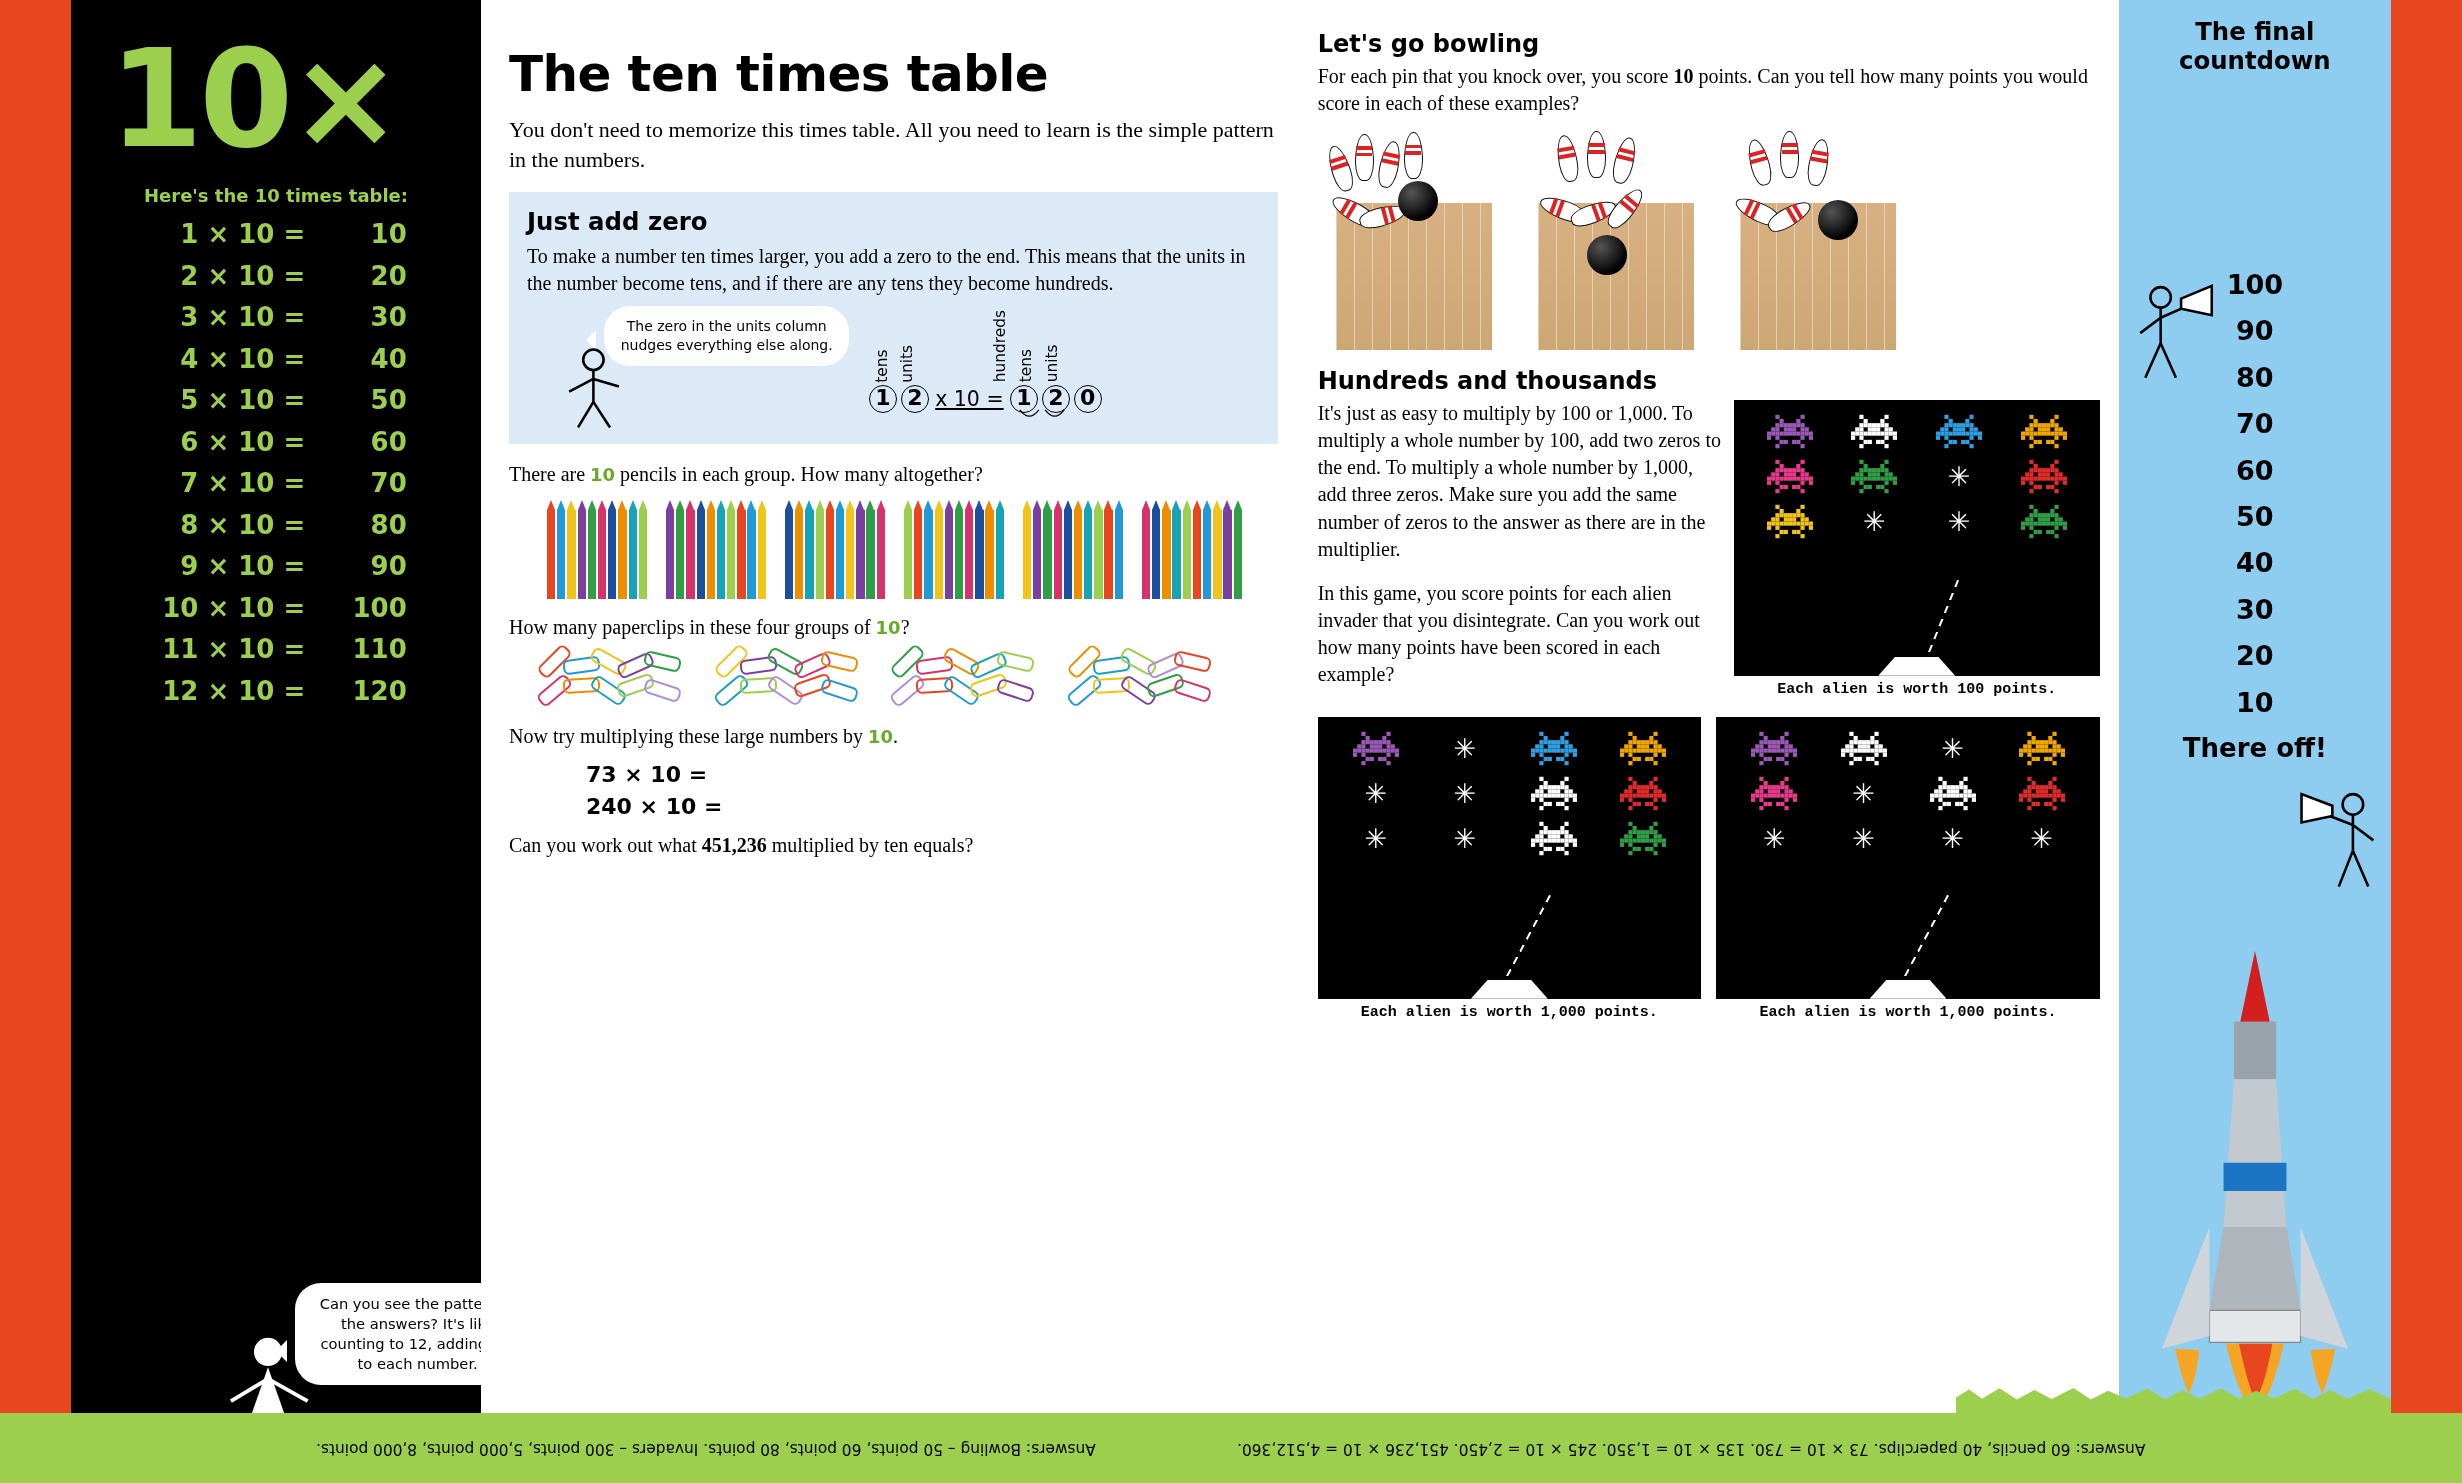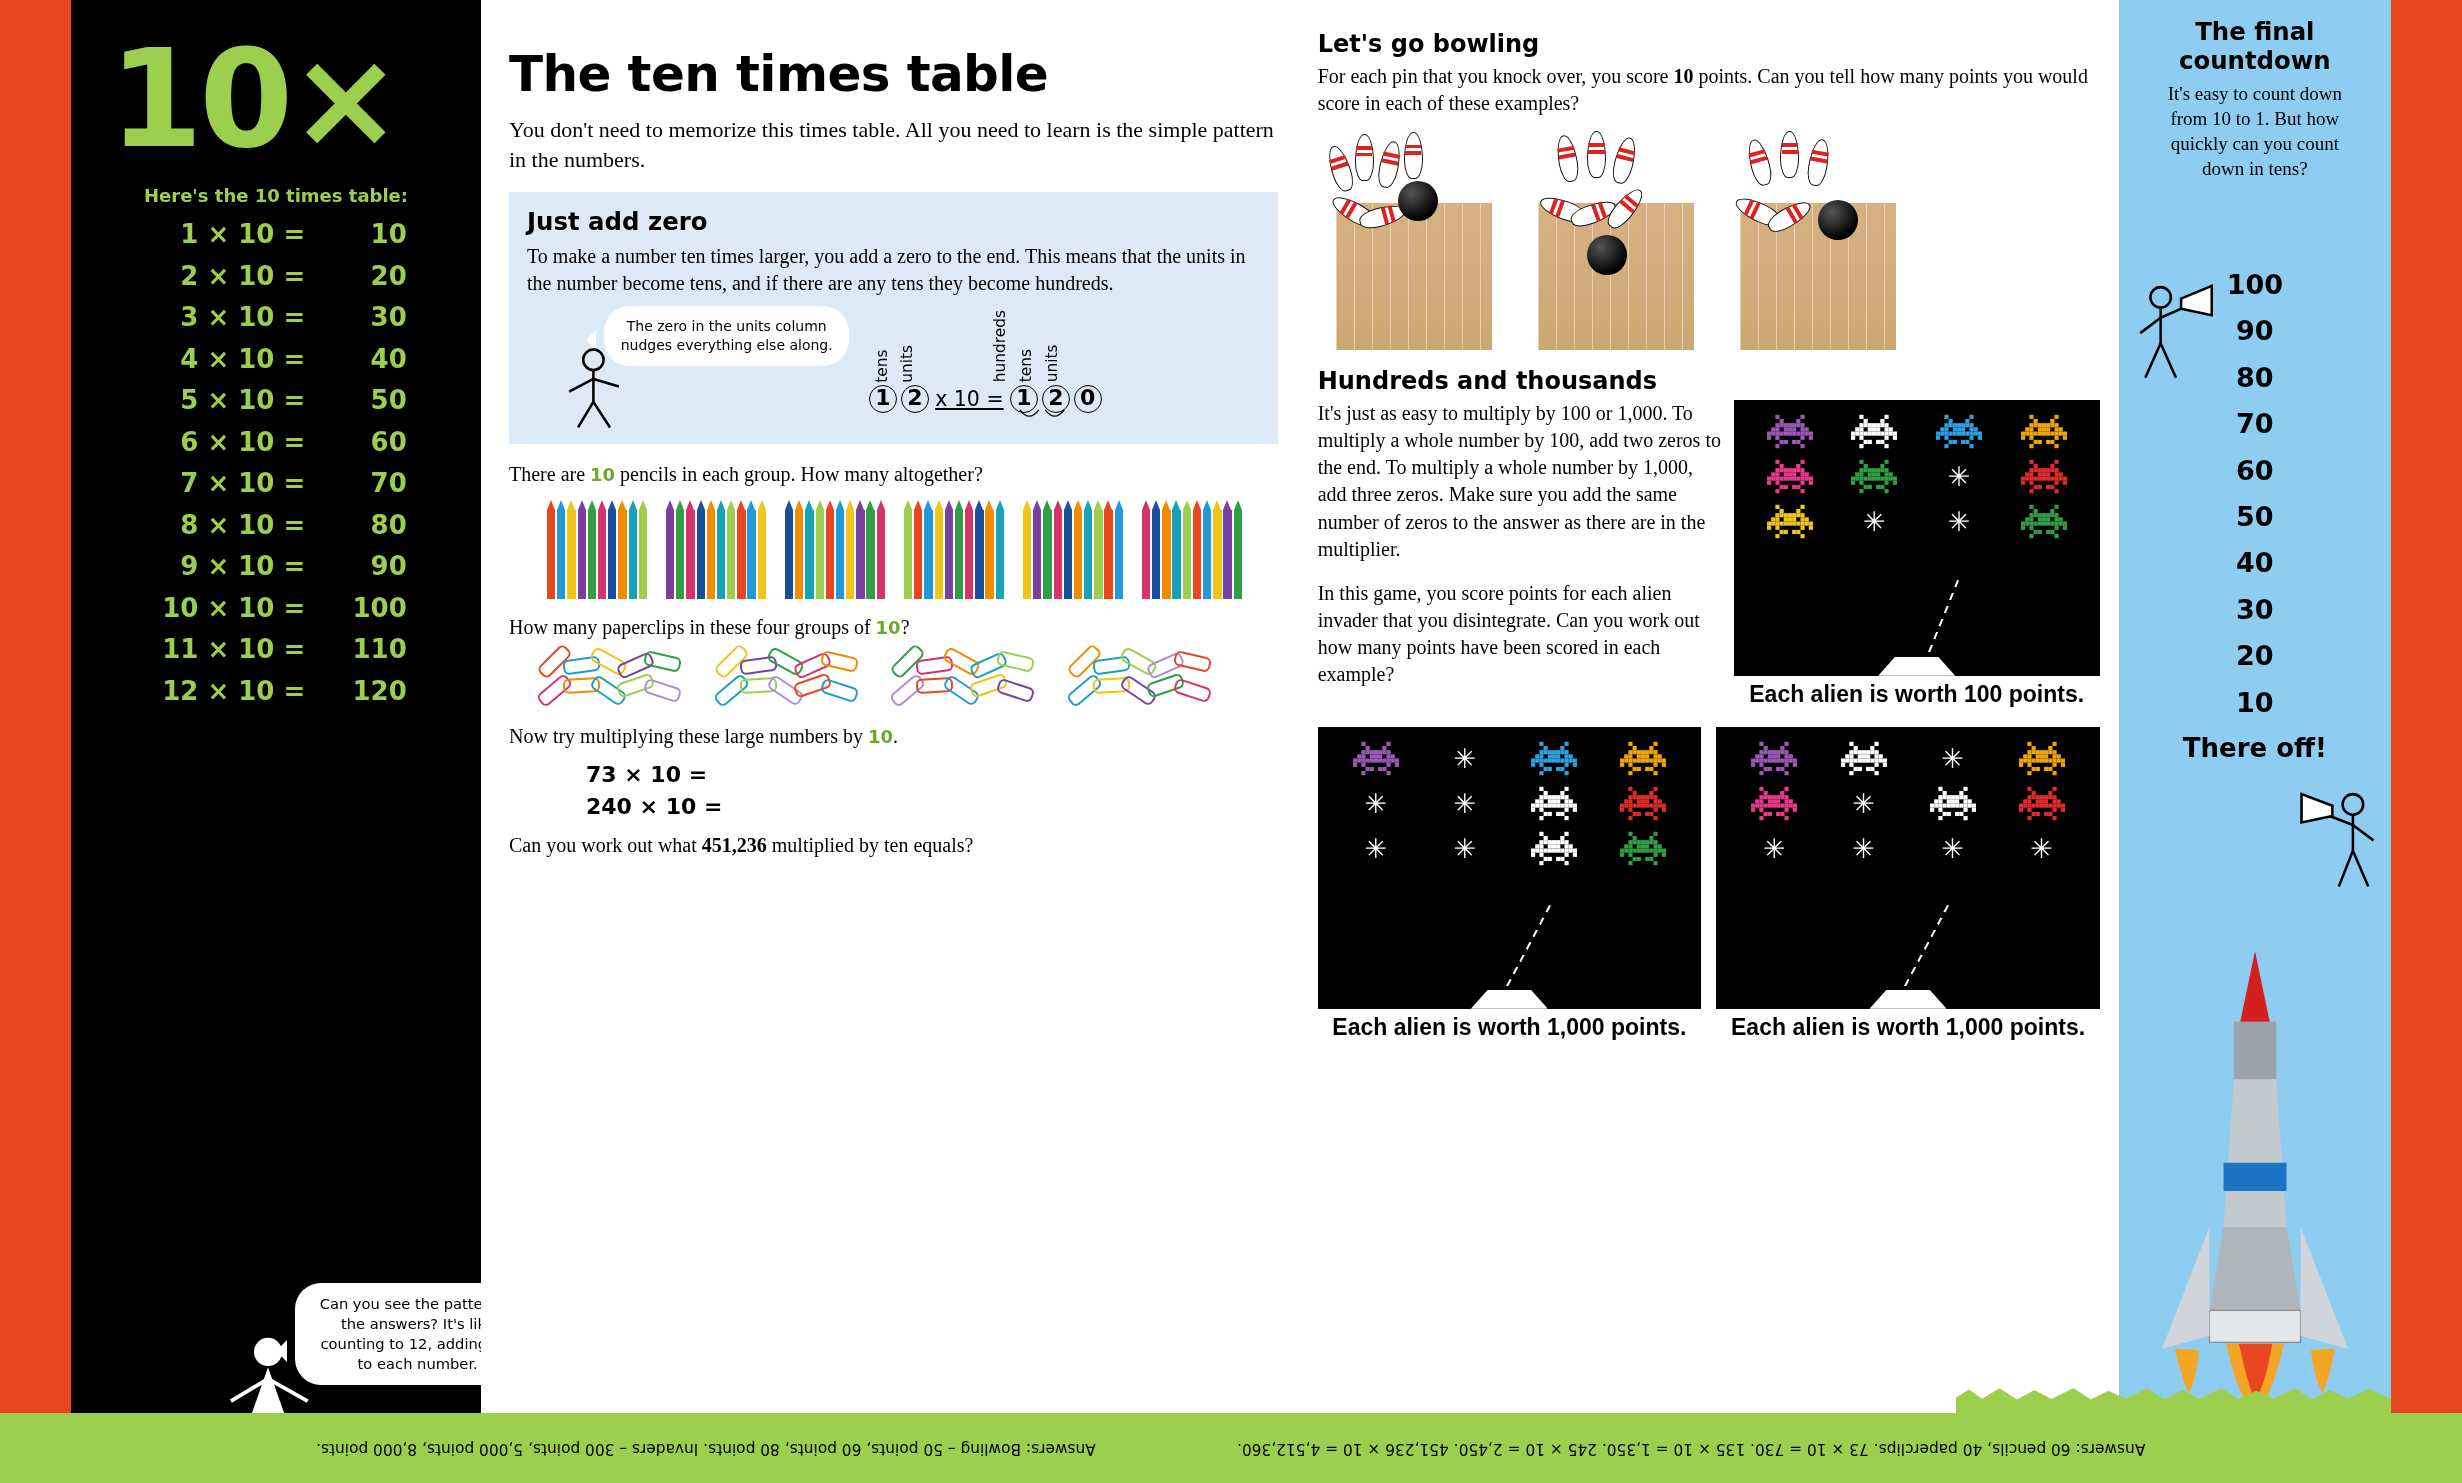--- a/index.html
+++ b/index.html
@@ -150,21 +150,21 @@
       background:radial-gradient(circle at 34% 30%, #555 0%, #000 70%); }
 
   
   .alien-box { background:#000; position:relative; }
   .alien-grid { display:grid; grid-template-columns:repeat(4,1fr); padding:14px 16.7px; gap:10.3px 6.4px; }
   .alien { width:46px; height:35px; margin:0 auto; }
   .spark { color:#fff; font-size:27px; text-align:center; line-height:35px; font-family:"DejaVu Sans", sans-serif;}
   .base { position:absolute; bottom:0; left:50%; transform:translateX(-50%); width:77px; height:19px;
       background:#fff; clip-path:polygon(22% 0,78% 0,100% 100%,0 100%); }
   .laser { position:absolute; width:1.9px; background:repeating-linear-gradient(#fff 0 7.7px, transparent 7.7px 14px); }
-  .cap { font-family:Liberation Sans, sans-serif; font-weight:bold; font-size:23px; text-align:center; margin-top:5.1px;}
+  .cap { font-family:Liberation Mono, monospace; font-weight:bold; font-size:15px; text-align:center; margin-top:5.1px;}
 
   
   .col-blue { flex:1 1 auto; background:#8fcdf0; position:relative; }
   .final-h { font-family:"DejaVu Sans", sans-serif; font-weight:bold; font-size:24.4px; text-align:center; padding:18px 38px 0 38px; line-height:1.18;}
   .final-p { font-size:19px; line-height:1.32; text-align:center; padding:5.1px 40px 0 40px; }
   .countdown { position:absolute; left:0; right:0; top:269px; }
   .cd-row { font-family:"DejaVu Sans", sans-serif; font-weight:bold; font-size:27px; text-align:center; margin-bottom:15.4px; }
   .blastoff { font-family:"DejaVu Sans", sans-serif; font-weight:bold; font-size:26px; text-align:center; margin-top:6.4px; }
   .pagenum-right { position:absolute; right:15.4px; bottom:18px; color:#fff; font-family:"DejaVu Sans", sans-serif; font-weight:bold; font-size:23px; }
 
@@ -1698,21 +1698,20 @@
           <div class="laser" style="left:186px; bottom:19px; height:96px; transform:rotate(28deg); transform-origin:bottom;"></div>
           <div class="base"></div>
         </div>
         <div class="cap">Each alien is worth 1,000 points.</div>
       </div>
     </div>
   </div>
 
   <div class="col-blue">
     <div class="final-h">The final countdown</div>
-    <div class="final-p">It's easy to count down from 10 to 1. But how quickly can you count down in tens?</div>
 
     <div class="countdown" style="top:269px;">
       <div class="cd-row">100</div>
       <div class="cd-row">90</div>
       <div class="cd-row">80</div>
       <div class="cd-row">70</div>
       <div class="cd-row">60</div>
       <div class="cd-row">50</div>
       <div class="cd-row">40</div>
       <div class="cd-row">30</div>

